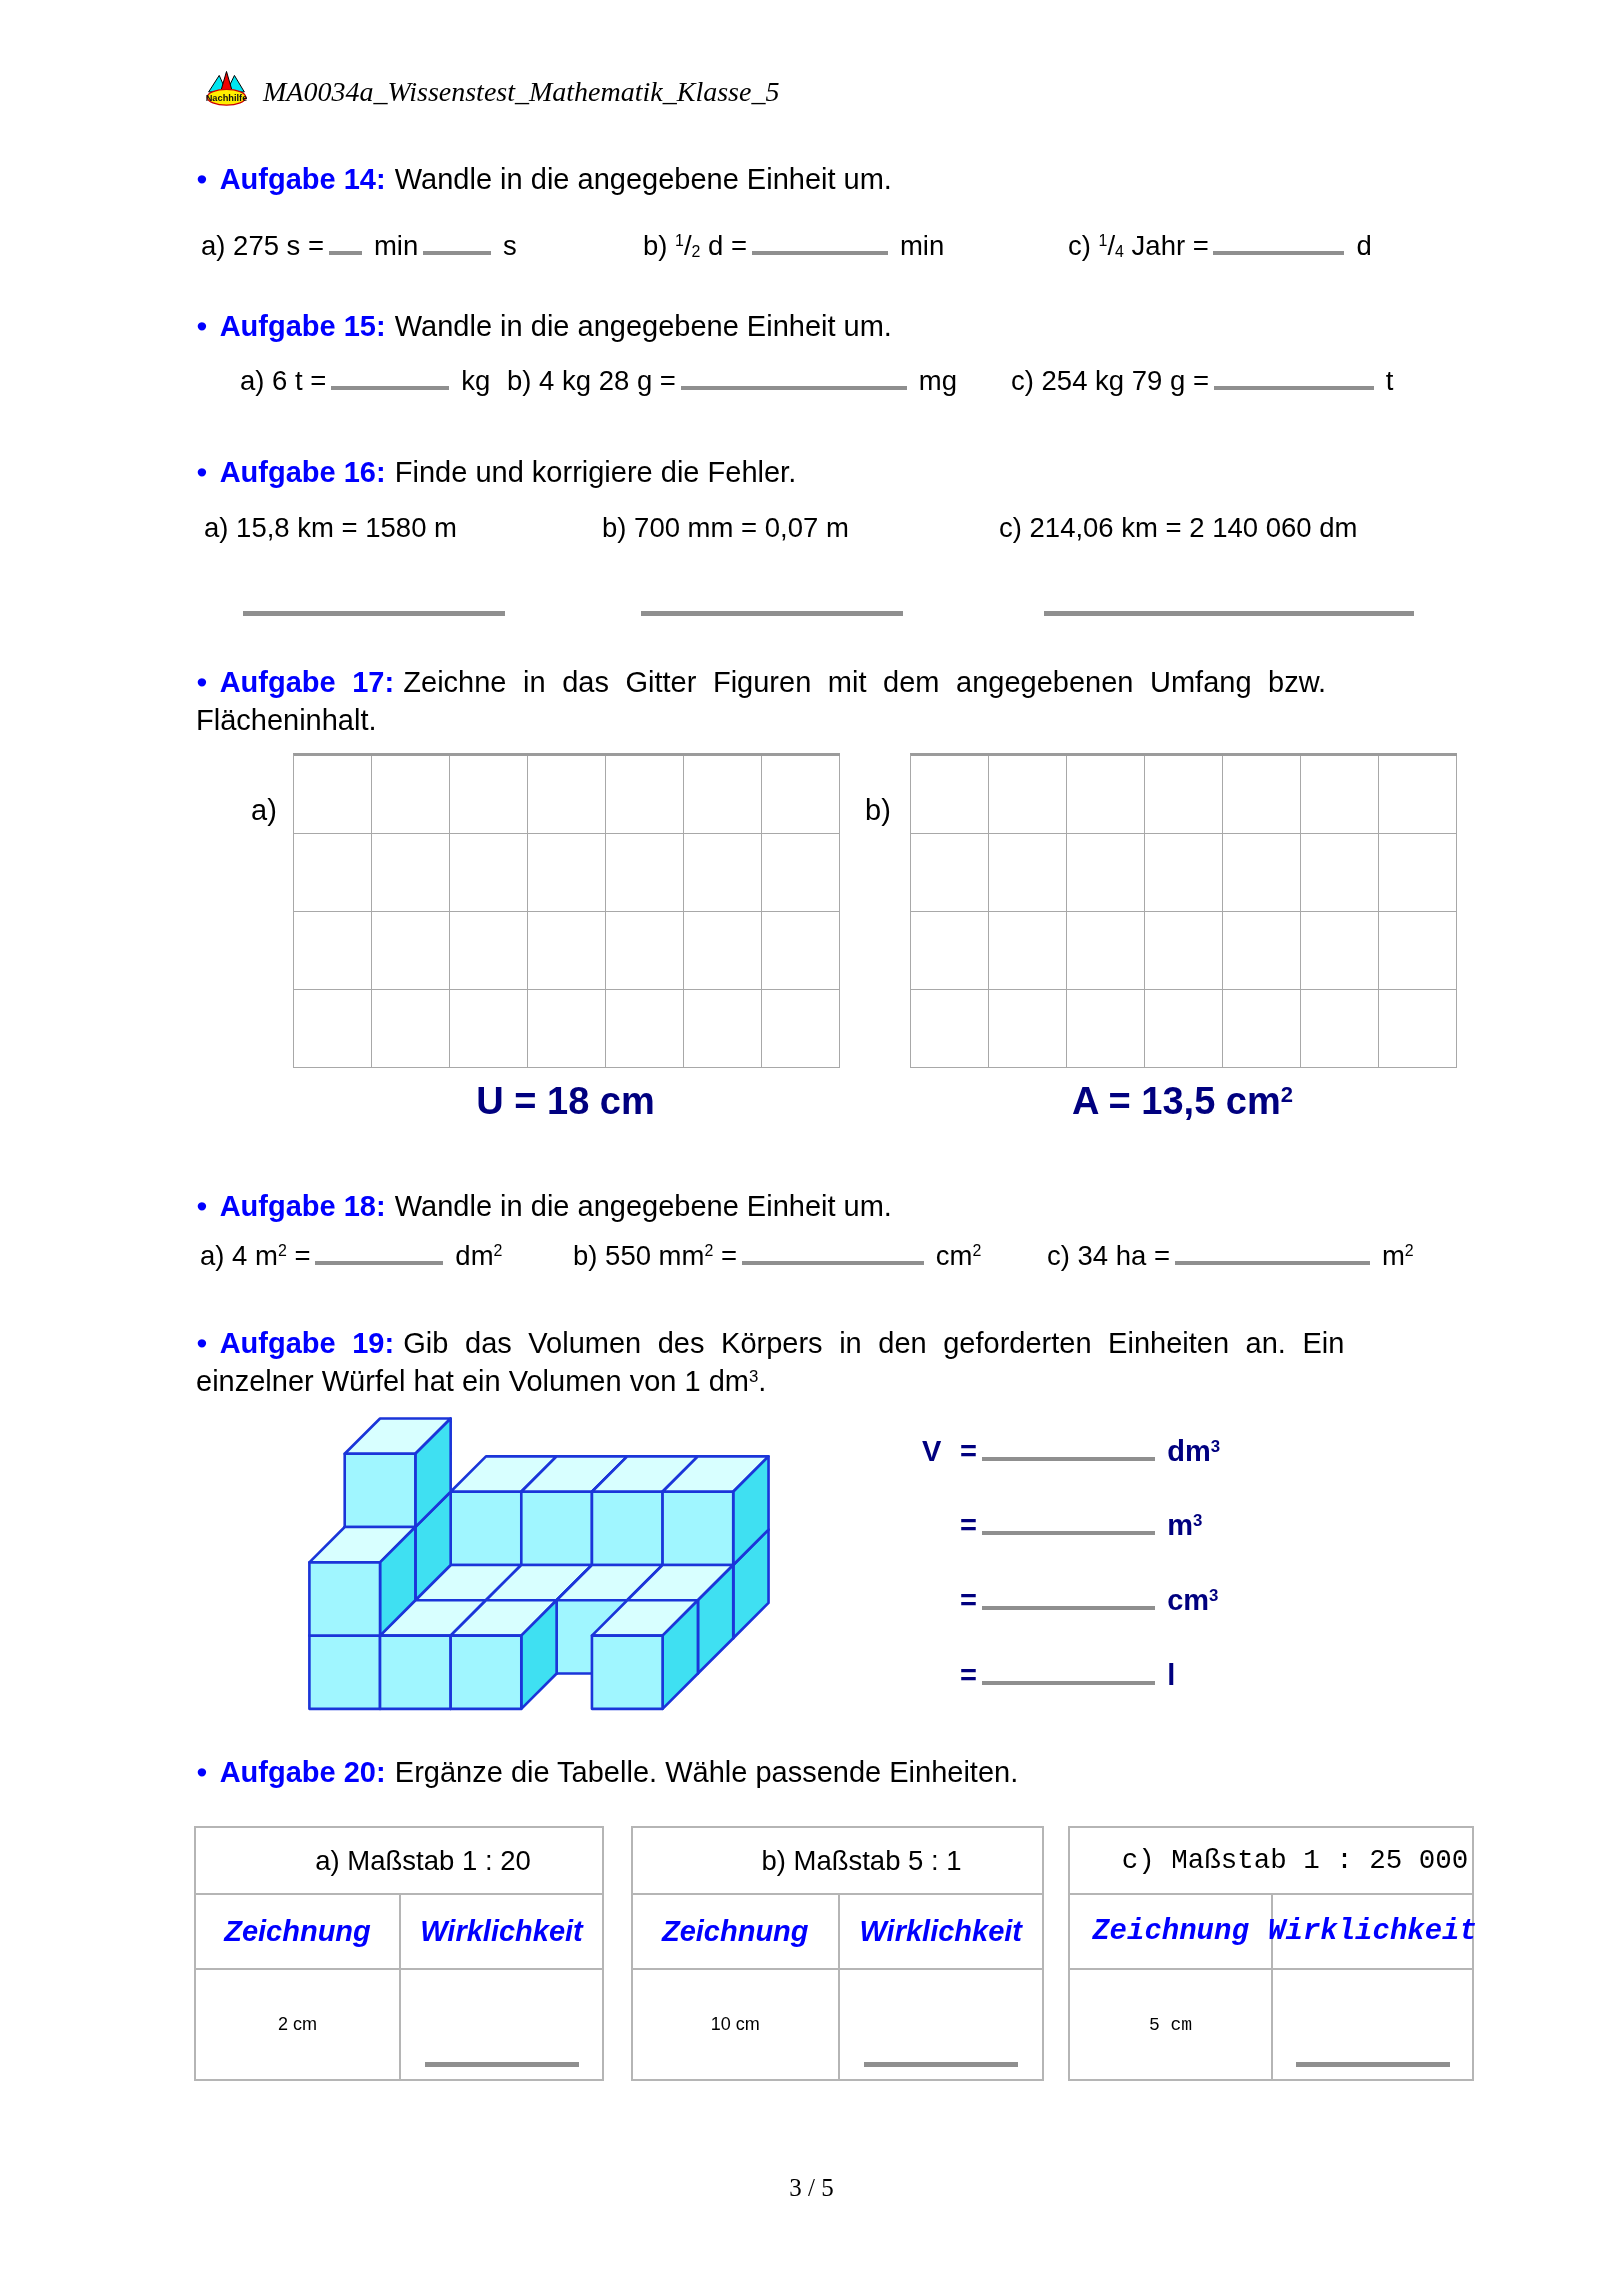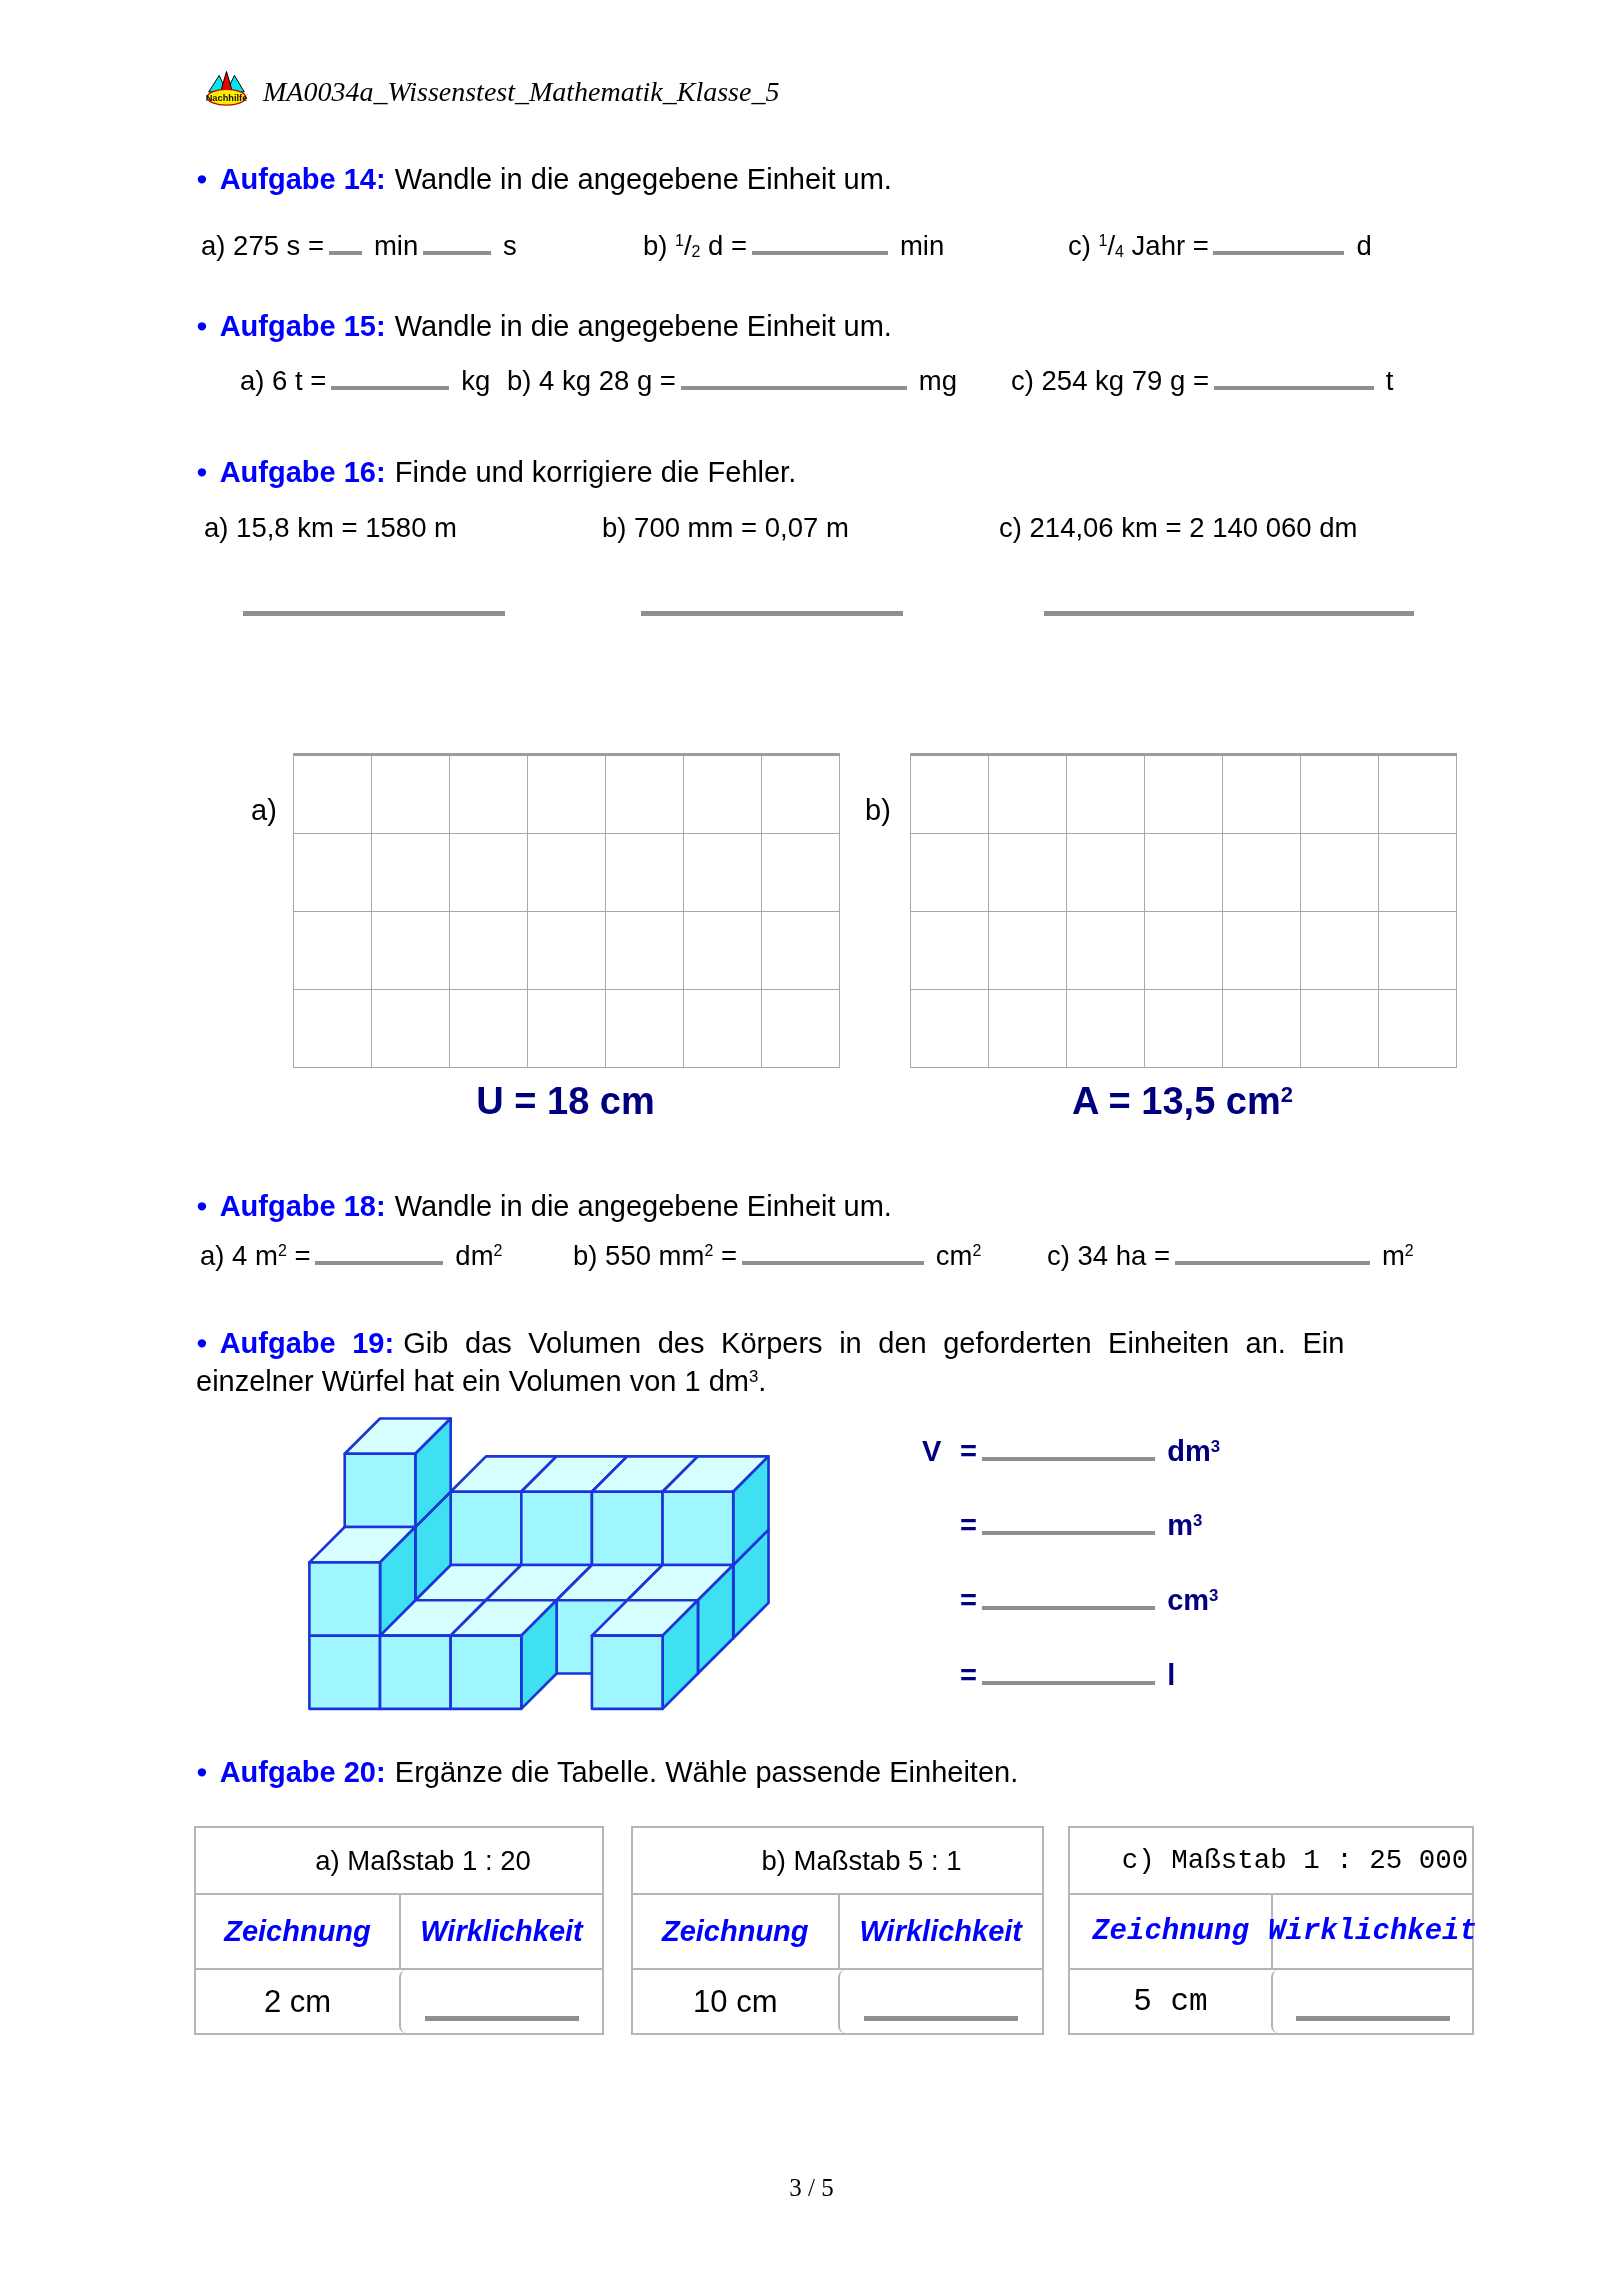--- a/index.html
+++ b/index.html
@@ -61,21 +61,21 @@
 
   
   #h-a20{top:1752px;}
   .mtable{position:absolute;top:1826px;border:2px solid #b5b5b5;box-sizing:border-box;background:#fff;}
   #tbl-a{left:194px;width:410px;} #tbl-b{left:631px;width:413px;} #tbl-c{left:1068px;width:406px;font-family:Liberation Mono, monospace;}
   .t-title{height:65px;display:flex;align-items:center;justify-content:center;
            font-size:27.5px;box-sizing:border-box;margin-left:48px;}
   .t-cols,.t-vals{display:flex;border-top:2px solid #b5b5b5;box-sizing:border-box;}
   .t-cols>div,.t-vals>div{width:50%;box-sizing:border-box;display:flex;align-items:center;justify-content:center;}
   .t-cols>div{height:73px;color:#0000fe;font-style:italic;font-weight:bold;font-size:29px;}
-  .t-vals>div{height:63px;font-size:31px;border-radius:7px;}
+  .t-vals>div{height:109px;font-size:18px;}
   .t-col2,.t-val2{border-left:2px solid #b5b5b5;}
   .t-val2{align-items:flex-end !important;padding-bottom:11.8px;}
   .cellline{display:inline-block;width:154px;height:5.2px;background:#8f8f8f;}
 
   #footer{position:absolute;top:2174px;left:0;width:1623px;text-align:center;
           font-family:"Liberation Serif",serif;font-size:25px;}
 </style>
 </head>
 <body>
 
@@ -113,20 +113,24 @@
   </div>
   <div class="row" id="r-a16">
     <span class="item" id="a16-a">a) 15,8 km = 1580 m</span>
     <span class="item" id="a16-b">b) 700 mm = 0,07 m</span>
     <span class="item" id="a16-c">c) 214,06 km = 2 140 060 dm</span>
   </div>
   <div class="corr-line" id="corr-1"></div>
   <div class="corr-line" id="corr-2"></div>
   <div class="corr-line" id="corr-3"></div>
 
+  <div class="task-head" id="h-a17">
+    <div class="just"><span class="bullet">●</span><span class="tlabel">Aufgabe 17:</span><span class="tinstr">Zeichne in das Gitter Figuren mit dem angegebenen Umfang bzw.</span></div>
+    <div class="line2">Flächeninhalt.</div>
+  </div>
   <div class="grid-label" id="glab-a">a)</div>
   <div class="grid" id="grid-a">
       <div class="grid-row">
         <div class="grid-cell"></div>
         <div class="grid-cell"></div>
         <div class="grid-cell"></div>
         <div class="grid-cell"></div>
         <div class="grid-cell"></div>
         <div class="grid-cell"></div>
         <div class="grid-cell"></div>

